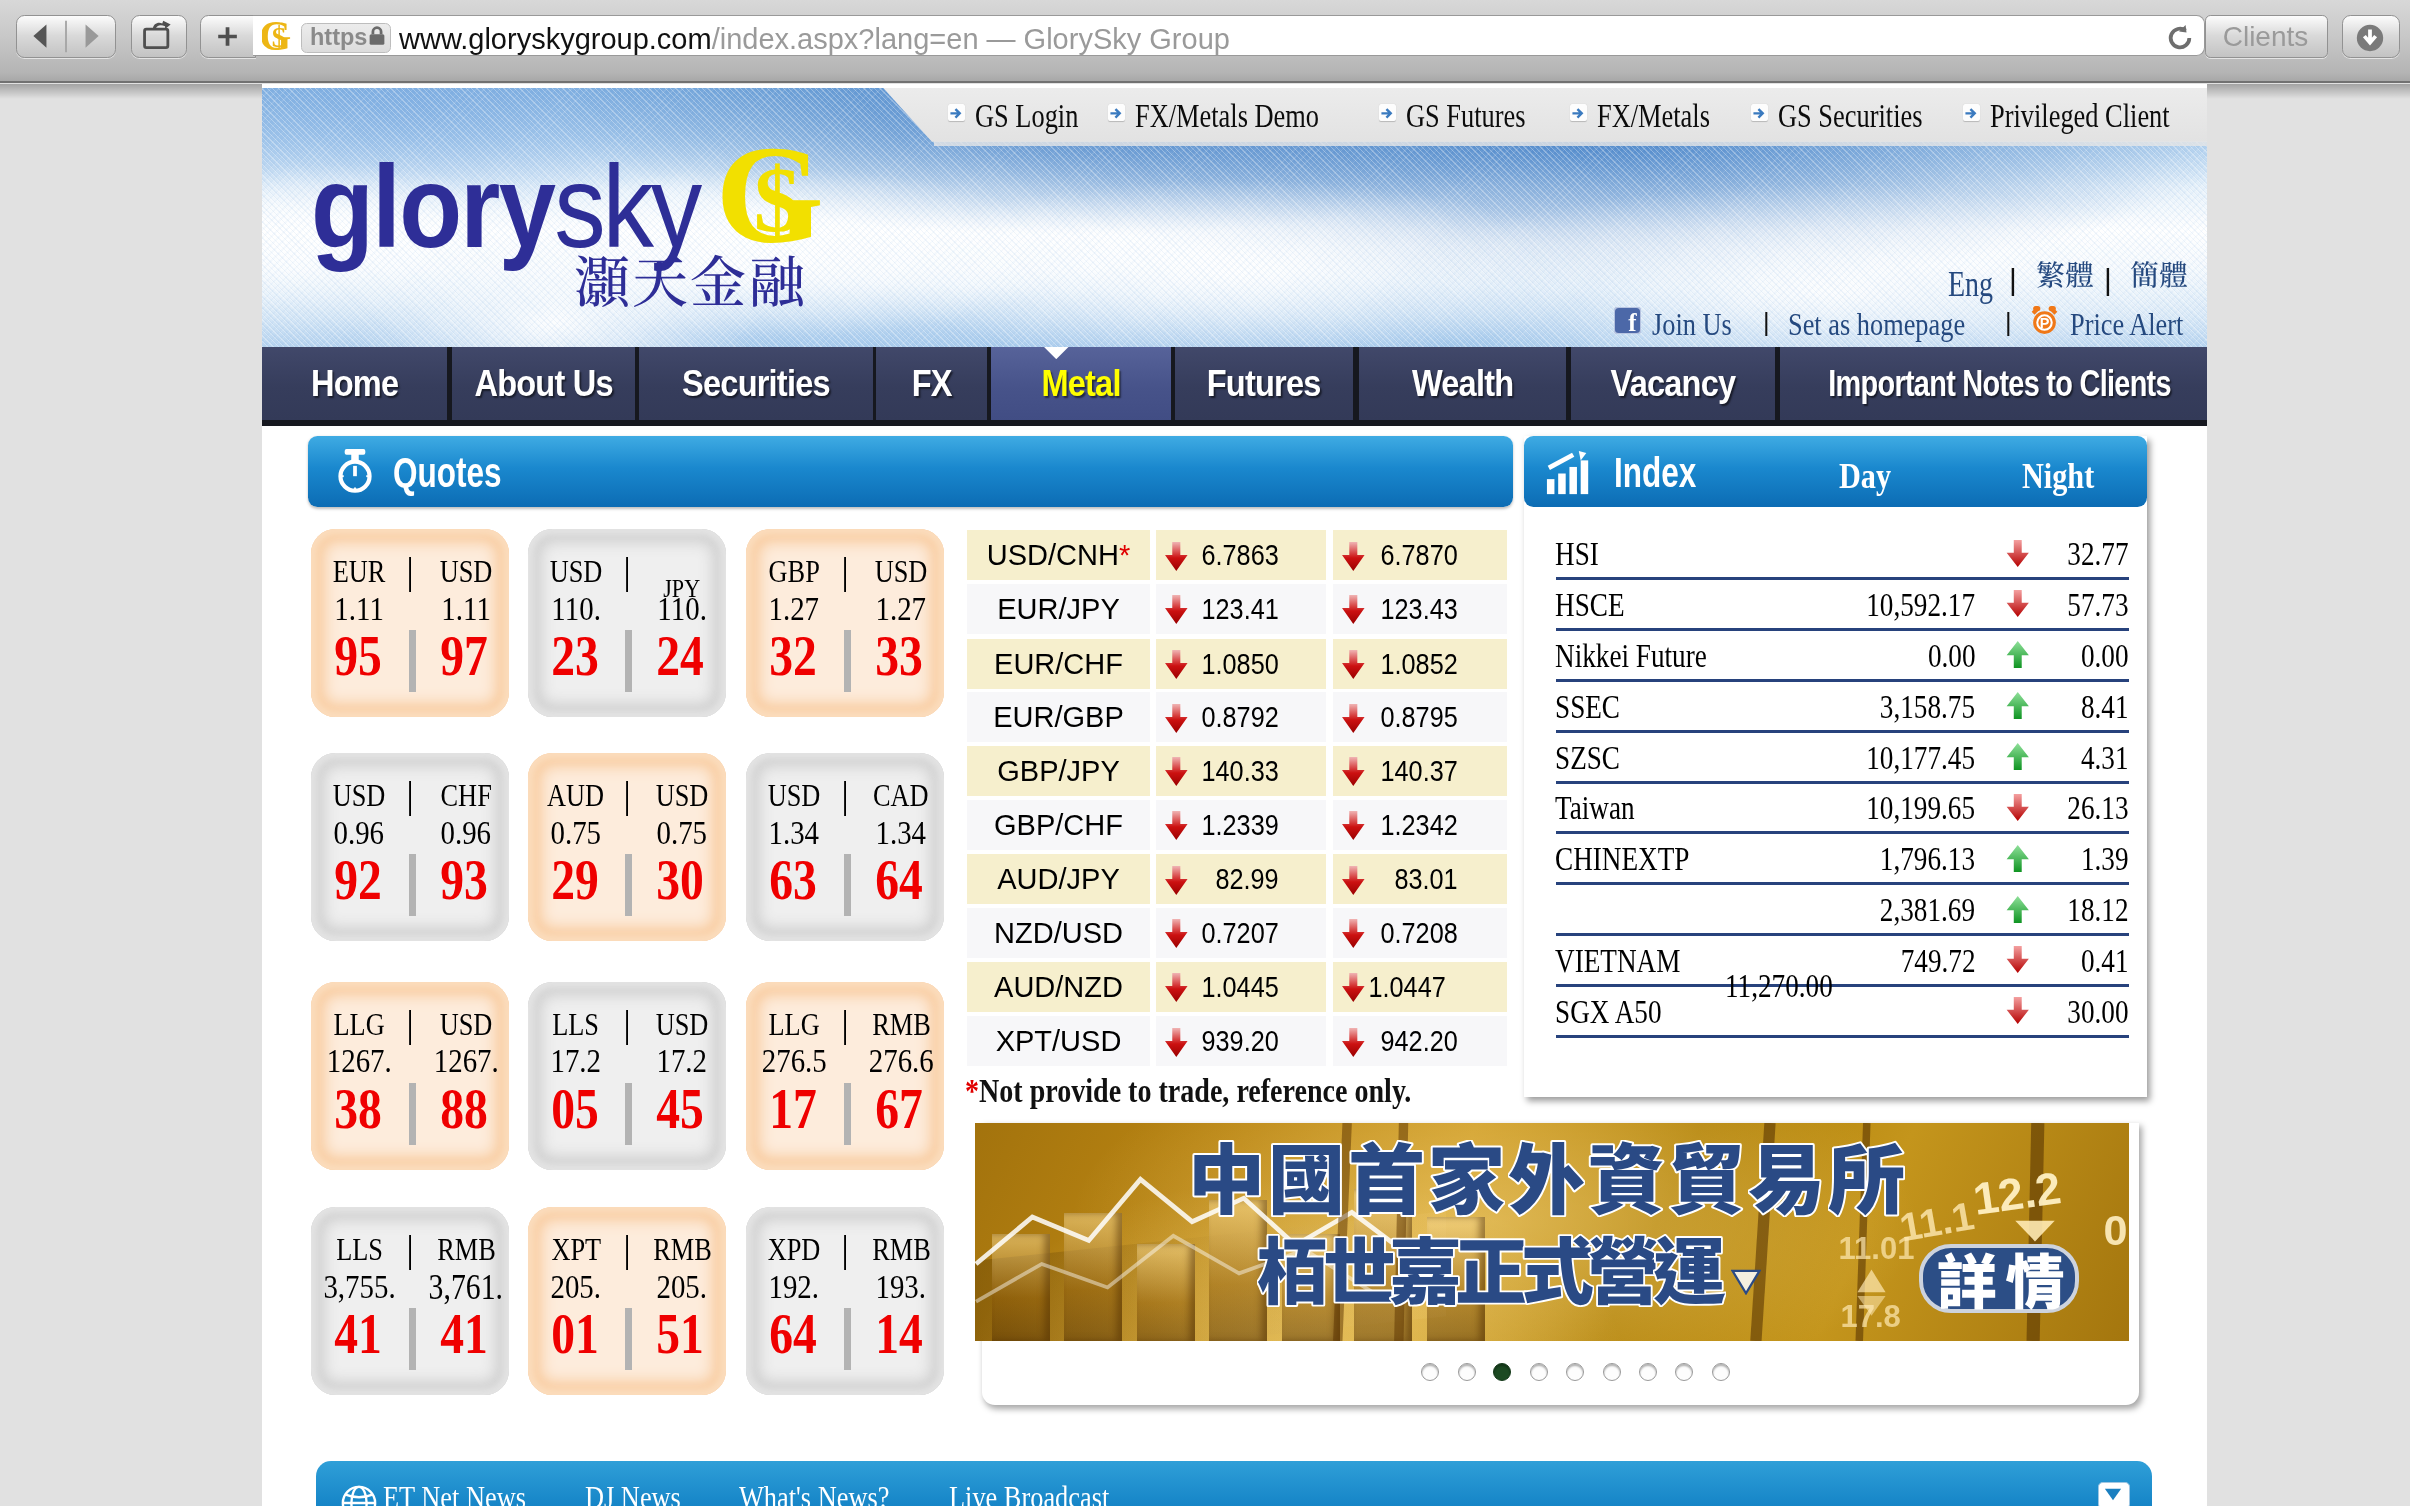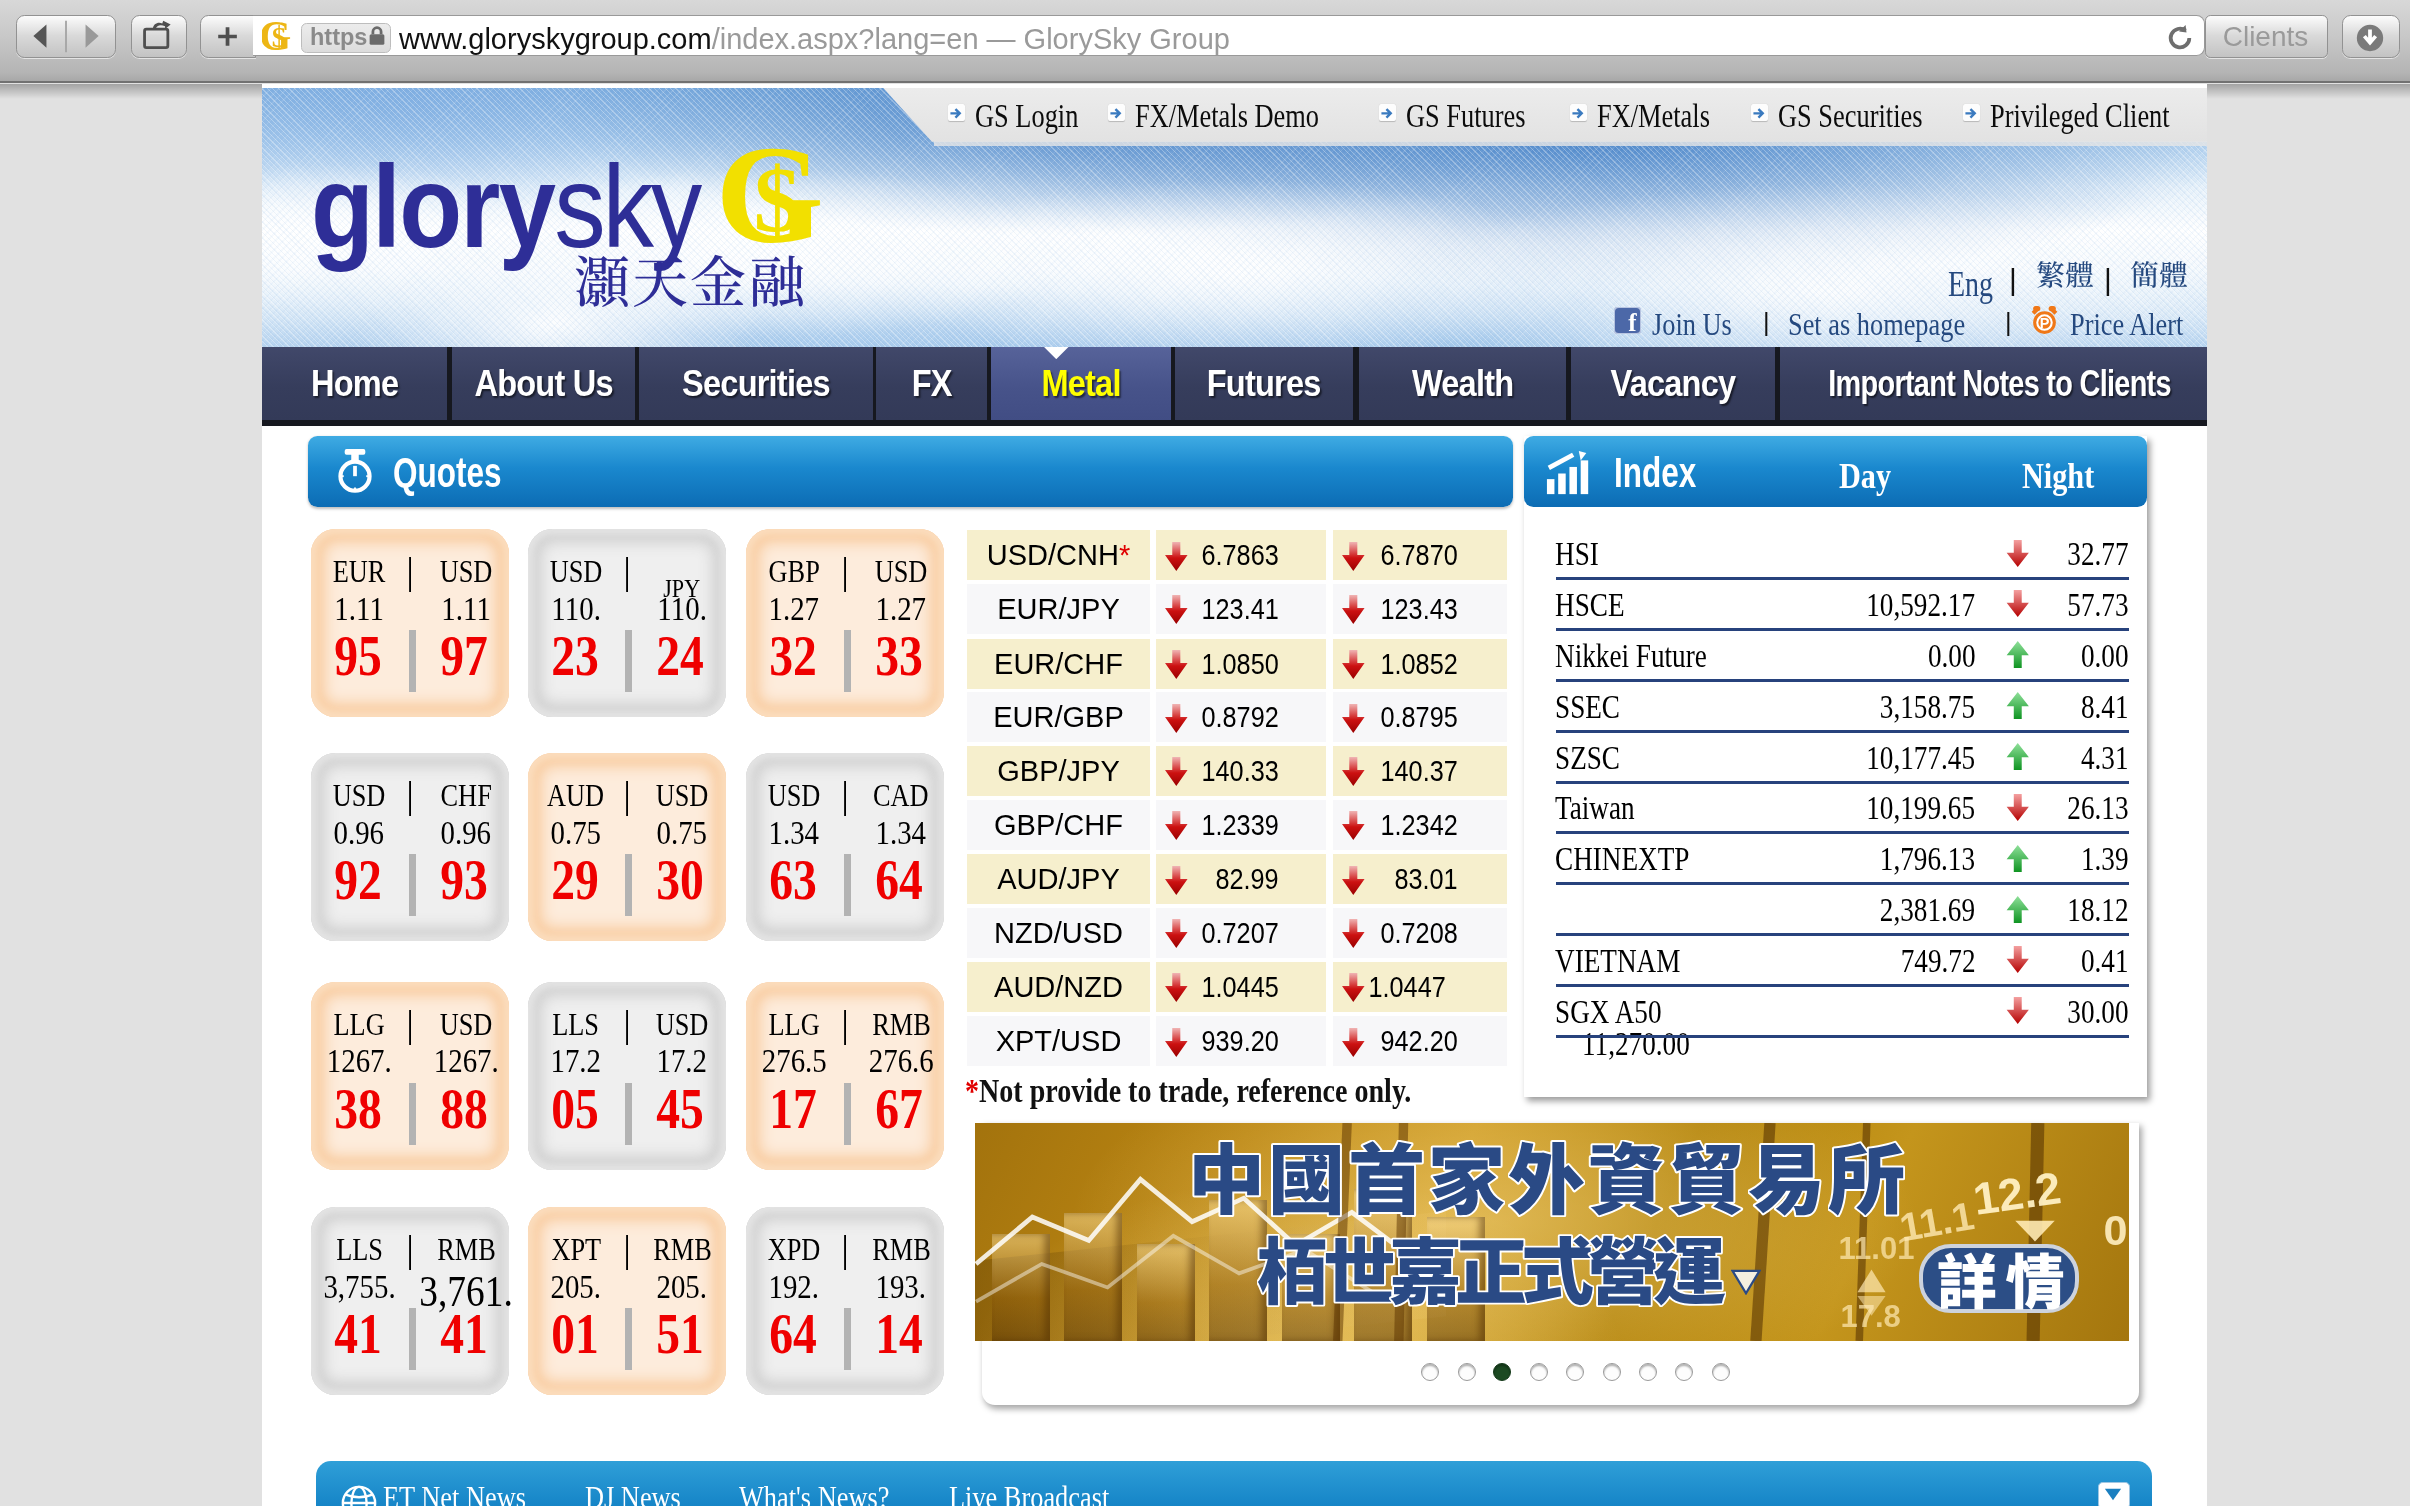--- a/index.html
+++ b/index.html
@@ -297,21 +297,21 @@
     <div class="qt" style="left:433px;top:960px;font-size:34px"><span>276.5</span></div>
     <div class="qt" style="left:540px;top:960px;font-size:34px"><span>276.6</span></div>
     <div class="vbar" style="left:582px;top:999px;height:62px"></div>
     <div class="bignum" style="left:498px;top:997px;width:66px"><span>17</span></div>
     <div class="bignum" style="left:604px;top:997px;width:66px"><span>67</span></div>
     <div class="qcard gr" style="left:49px;top:1123px"></div>
     <div class="qt" style="left:-1.9px;top:1150px;font-size:31px"><span>LLS</span></div>
     <div class="qt" style="left:105px;top:1150px;font-size:31px"><span>RMB</span></div>
     <div class="qt" style="left:49px;top:1146px;font-size:38px">|</div>
     <div class="qt" style="left:-1.9px;top:1186px;font-size:34px"><span>3,755.</span></div>
-    <div class="qt" style="left:105px;top:1186px;font-size:44px"><span>3,761.</span></div>
+    <div class="qt" style="left:105px;top:1186px;font-size:35px"><span>3,761.</span></div>
     <div class="vbar" style="left:147px;top:1224px;height:62px"></div>
     <div class="bignum" style="left:63px;top:1222px;width:66px"><span>41</span></div>
     <div class="bignum" style="left:169px;top:1222px;width:66px"><span>41</span></div>
     <div class="qcard or" style="left:266px;top:1123px"></div>
     <div class="qt" style="left:215px;top:1150px;font-size:31px"><span>XPT</span></div>
     <div class="qt" style="left:321px;top:1150px;font-size:31px"><span>RMB</span></div>
     <div class="qt" style="left:266px;top:1146px;font-size:38px">|</div>
     <div class="qt" style="left:215px;top:1186px;font-size:34px"><span>205.</span></div>
     <div class="qt" style="left:321px;top:1186px;font-size:34px"><span>205.</span></div>
     <div class="vbar" style="left:363px;top:1224px;height:62px"></div>
@@ -701,21 +701,21 @@
           <linearGradient id="rb512_542" x1="0" y1="0" x2="0" y2="1">
             <stop offset="0" stop-color="#f4a0a0"></stop>
             <stop offset="1" stop-color="#b50000"></stop>
           </linearGradient>
         </defs>
         <path d="M9 0 H19 V16 H28 L14 34 L0 16 H9 Z" fill="url(#rb512_542)"></path>
       </svg>
       <div class="idxrow" style="top:500px;width:573px;text-align:right"><span style="transform-origin:right center">0.41</span></div>
       <div class="idxsep" style="top:548px"></div>
       <div class="idxrow" style="top:551px"><span style="transform-origin:left center">SGX A50</span></div>
-      <div class="idxrow" style="top:583px;width:420px;text-align:left"><span style="transform-origin:right center">11,270.00</span></div>
+      <div class="idxrow" style="top:525px;width:420px;text-align:center"><span style="transform-origin:right center">11,270.00</span></div>
       <svg class="abs" style="left:482px;top:561px" width="23.5" height="27" viewBox="0 0 28 34">
         <defs>
           <linearGradient id="rb512_596" x1="0" y1="0" x2="0" y2="1">
             <stop offset="0" stop-color="#f4a0a0"></stop>
             <stop offset="1" stop-color="#b50000"></stop>
           </linearGradient>
         </defs>
         <path d="M9 0 H19 V16 H28 L14 34 L0 16 H9 Z" fill="url(#rb512_596)"></path>
       </svg>
       <div class="idxrow" style="top:551px;width:573px;text-align:right"><span style="transform-origin:right center">30.00</span></div>

